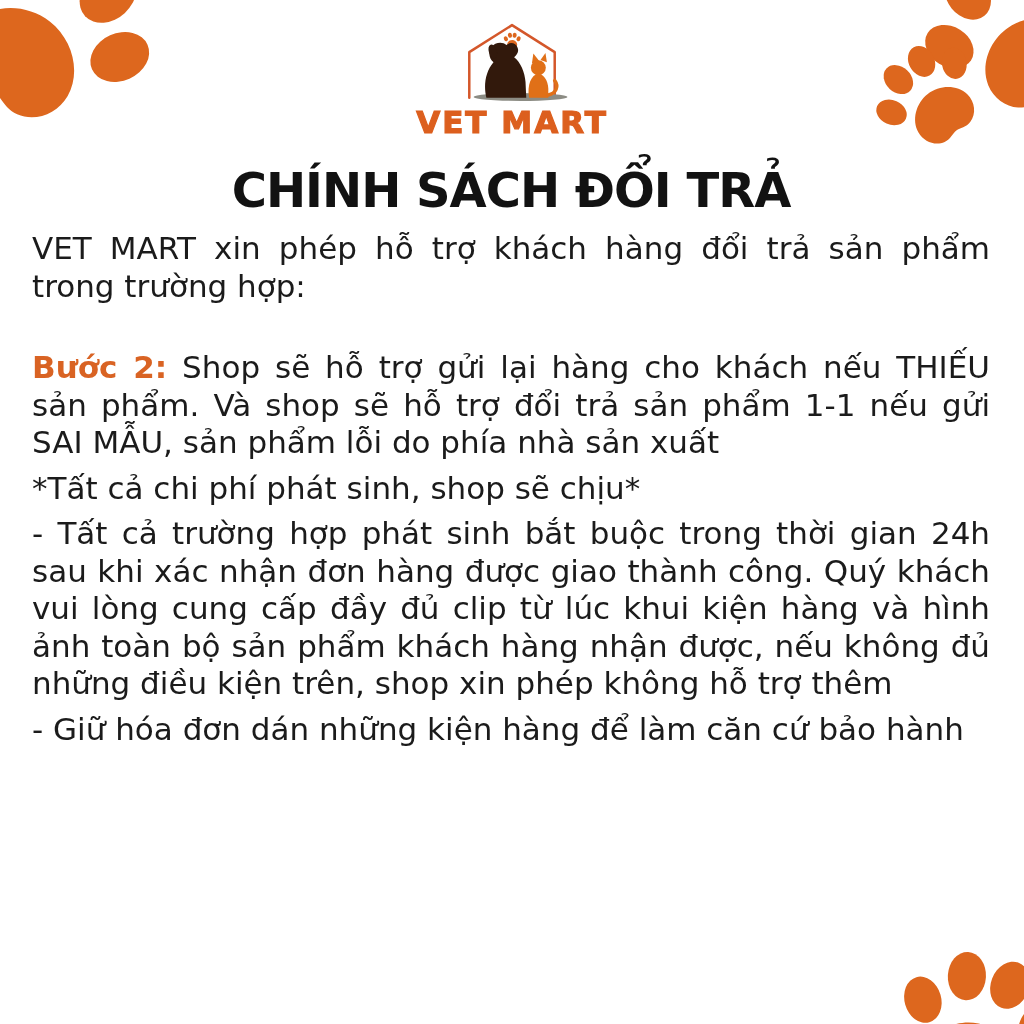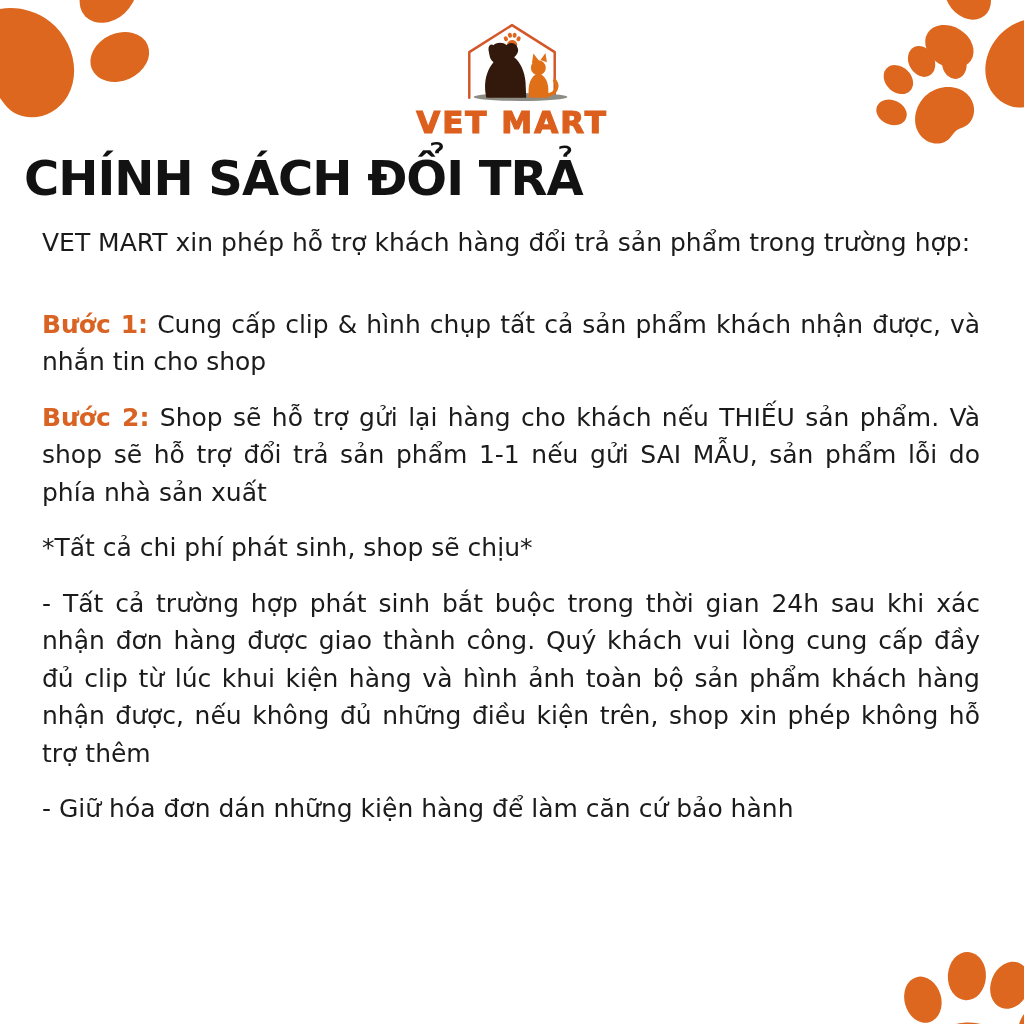--- a/index.html
+++ b/index.html
@@ -19,25 +19,25 @@
   .logo{position:absolute;top:18px;left:0;right:0;text-align:center;}
   .logo svg{display:block;margin:0 auto;}
   .brand{
     font-size:31px;font-weight:bold;letter-spacing:2px;color:#dc5f1e;
     -webkit-text-stroke:1.2px #dc5f1e;margin-top:2px;
   }
   
   .content{position:absolute;left:0;right:0;top:146px;padding:0 26px 0 24px;}
   h1.title{
     font-size:48px;line-height:56px;font-weight:bold;letter-spacing:-1px;
-    margin:4px 0 12px;color:#121212;
+    margin:16px 0 12px;color:#121212;text-align:center;
   }
   .subtitle{font-size:25px;line-height:34px;margin:0;}
   .steps{margin-top:44px;}
-  p.body-line{font-size:25px;line-height:37.5px;margin:18px;text-align:justify;text-align-last:left;}
+  p.body-line{font-size:31px;line-height:37.5px;margin:8px;text-align:justify;text-align-last:left;}
   .step-label{color:#d96323;font-weight:bold;}
   .fees{text-align:left;}
   .notice-head{margin-top:46px;font-size:28px;line-height:38px;font-weight:bold;color:#d0112b;}
   .notice-bang{margin:0 12px 0 6px;}
   .notice-label{text-decoration:underline;text-decoration-thickness:2px;text-underline-offset:5px;}
   .indent-sm{text-indent:6px;}
 </style>
 </head>
 <body>
 
@@ -89,21 +89,20 @@
     </g>
   </svg>
   <div class="brand">VET MART</div>
 </header>
 
 <main class="content">
   <h1 class="title">CHÍNH SÁCH ĐỔI TRẢ</h1>
   <p class="body-line subtitle">VET MART xin phép hỗ trợ khách hàng đổi trả sản phẩm trong trường hợp:</p>
 
   <div class="steps">
-    <p class="body-line"><span class="step-label">Bước 1:</span> <span>Cung cấp clip &amp; hình chụp tất cả sản phẩm khách nhận được, và nhắn tin cho shop</span></p>
     <p class="body-line"><span class="step-label">Bước 2:</span> <span>Shop sẽ hỗ trợ gửi lại hàng cho khách nếu THIẾU sản phẩm. Và shop sẽ hỗ trợ đổi trả sản phẩm 1-1 nếu gửi SAI MẪU, sản phẩm lỗi do phía nhà sản xuất</span></p>
     <p class="body-line fees">*Tất cả chi phí phát sinh, shop sẽ chịu*</p>
   </div>
 
 
   <p class="body-line">- Tất cả trường hợp phát sinh bắt buộc trong thời gian 24h sau khi xác nhận đơn hàng được giao thành công. Quý khách vui lòng cung cấp đầy đủ clip từ lúc khui kiện hàng và hình ảnh toàn bộ sản phẩm khách hàng nhận được, nếu không đủ những điều kiện trên, shop xin phép không hỗ trợ thêm</p>
   <p class="body-line">- Giữ hóa đơn dán những kiện hàng để làm căn cứ bảo hành</p>
 </main>
 
 </body></html>

